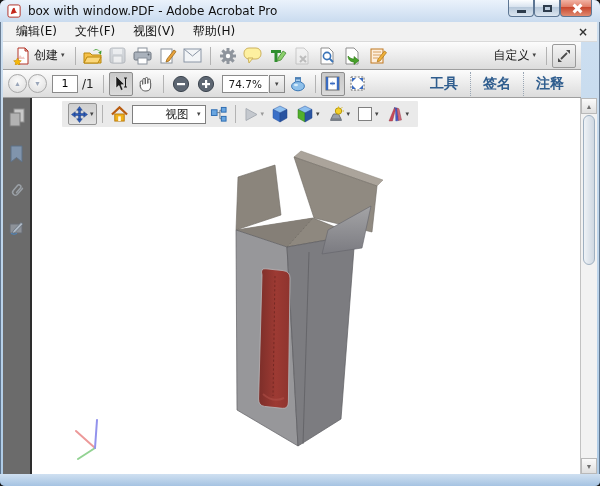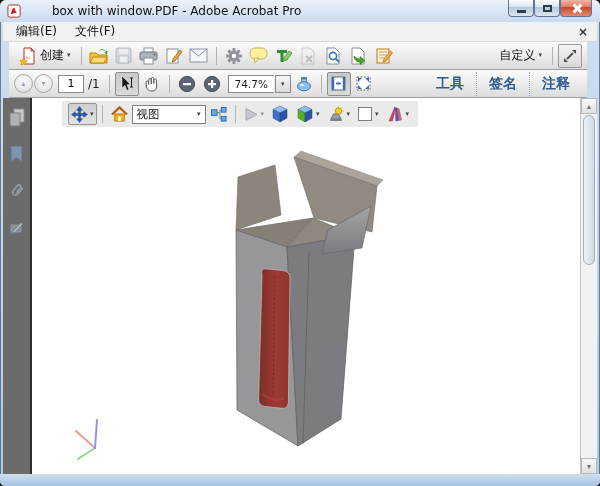--- a/index.html
+++ b/index.html
@@ -3,41 +3,41 @@
 <meta charset="utf-8">
 <style>
   * { margin:0; padding:0; box-sizing:border-box; }
   html,body { background:#161616; font-family:"DejaVu Sans","Liberation Sans",sans-serif; }
   .window { position:relative; width:600px; height:486px; overflow:hidden;
     border-radius:6px 6px 5px 5px; background:linear-gradient(#cfe0f1,#aecbe6);
     box-shadow:inset 0 0 0 1px rgba(40,60,85,.6); font-size:12px; color:#1a1a1a; }
 
   
   .titlebar { position:absolute; top:0; left:0; right:0; height:22px;
-    background:linear-gradient(#eaf2fb,#c9dbef); display:flex; align-items:center; padding-left:7px;gap:24px; }
+    background:linear-gradient(#eaf2fb,#c9dbef); display:flex; align-items:center; padding-left:7px; }
   .title-text { margin-left:6px; font-size:12px; color:#111; }
   .win-controls { position:absolute; top:0; right:8px; display:flex; }
   .wbtn { height:17px; border:1px solid #5d7693; border-top:none; border-radius:0 0 4px 4px;
     background:linear-gradient(#fdfeff,#d7e2ee 45%,#b7c8da 46%,#dce6f0); display:flex; align-items:center; justify-content:center; }
   .wbtn.min,.wbtn.max { width:26px; }
   .wbtn.close { width:32px; background:linear-gradient(#f2b3a4,#e07b64 45%,#c8472e 46%,#e08a70); }
   .glyph-min { width:9px; height:3px; background:#2e3c4c; margin-top:6px; }
   .glyph-max { width:9px; height:7px; border:2px solid #2e3c4c; background:transparent; }
   .glyph-close { position:relative; width:11px; height:11px; }
   .glyph-close:before,.glyph-close:after { content:""; position:absolute; left:5px; top:0; width:3px; height:11px; background:#fff; }
   .glyph-close:before { transform:rotate(45deg);} .glyph-close:after { transform:rotate(-45deg);}
 
   
   .menubar { position:absolute; top:22px; left:3px; right:3px; height:20px; background:#f1f1f1;
     border-bottom:1px solid #d9d9d9; display:flex; align-items:center; padding:0 4px; }
   .menu-item { padding:2px 9px; color:#111; }
   .menu-close { margin-left:auto; padding-right:5px; font-weight:bold; color:#333; font-size:12px; }
 
-  .toolbar { position:absolute; left:3px; right:13px; display:flex; align-items:center;
-    background:linear-gradient(#fcfcfc,#dcdcdc); border-bottom:1px solid #9f9f9f; padding:0 5px; gap:1px;margin-left:6px; }
+  .toolbar { position:absolute; left:3px; right:19px; display:flex; align-items:center;
+    background:linear-gradient(#fcfcfc,#dcdcdc); border-bottom:1px solid #9f9f9f; padding:0 5px; gap:1px; }
   .tb1 { top:42px; height:28px; }
   .tb2 { top:70px; height:28px; }
   .sep { width:1px; height:18px; background:#b3b3b3; margin:0 4px; flex:none; }
   .tbtn { flex:none; width:24px; height:24px; border:1px solid transparent; background:transparent;
     display:flex; align-items:center; justify-content:center; padding:0; font-family:inherit; }
   .tbtn.wide { width:auto; padding:0 4px; gap:3px; }
   .tbtn.pressed { background:linear-gradient(#c9c9c9,#dadada); border:1px solid #8d8d8d; border-radius:2px; }
   .dd { font-size:7px; color:#444; line-height:1; }
   .tlabel { font-size:12px; color:#1a1a1a; }
   .pagebox { width:26px; height:18px; border:1px solid #8a8a8a; background:#fff; text-align:center; font-size:11px; font-family:inherit; }
@@ -59,21 +59,21 @@
     align-items:center; padding-top:8px; gap:15px; flex:none; }
   .sbtn { width:24px; height:22px; background:transparent; border:none; display:flex; align-items:center; justify-content:center; padding:0; }
   .canvas { flex:1; position:relative; background:#fff; overflow:hidden; }
   .toolbar3d { position:absolute; left:30px; top:3px; height:26px; background:#eaeaea; z-index:2;
     display:flex; align-items:center; padding:0 6px; gap:1px; border-radius:1px; }
   .t3btn { flex:none; height:22px; min-width:22px; border:1px solid transparent; background:transparent;
     display:flex; align-items:center; justify-content:center; gap:2px; padding:0 2px; font-family:inherit; }
   .t3btn.pressed { background:linear-gradient(#cfcfcf,#e2e2e2); border:1px solid #949494; border-radius:2px; }
   .viewcombo { width:74px; height:19px; background:#fff; border:1px solid #7f7f7f; display:flex; align-items:center;
     padding:0 4px; font-size:11.5px; gap:2px; }
-  .viewcombo .vlabel { flex:1; }
+  .viewcombo .vlabel { flex:1;margin-left:29px; }
   .model-svg { position:absolute; inset:0; width:100%; height:100%; z-index:1; }
 
   
   .vscroll { width:17px; flex:none; background:#f2f2f2; border-left:1px solid #c2c2c2; display:flex; flex-direction:column; }
   .scrbtn { height:16px; background:linear-gradient(#fafafa,#dfdfdf); border:1px solid #b9b9b9; font-size:7px; color:#707070;
     display:flex; align-items:center; justify-content:center; padding:0; }
   .scrbtn.bottom { margin-top:auto; }
   .thumb { margin:1px 2px; height:150px; border:1px solid #9fb0c1; border-radius:7px;
     background:linear-gradient(90deg,#eef2f6,#cfd8e2); }
 
@@ -100,20 +100,22 @@
         </div>
       <div class="wbtn close">
           <span class="glyph-close"></span>
         </div>
     </div>
   </div>
 
   <div class="menubar">
     <span class="menu-item">编辑(E)</span>
     <span class="menu-item">文件(F)</span>
+    <span class="menu-item">视图(V)</span>
+    <span class="menu-item">帮助(H)</span>
     <span class="menu-close">×</span>
   </div>
 
   <div class="toolbar tb1">
     <button class="tbtn wide">
       <svg width="18" height="18" viewBox="0 0 18 18">
         <path d="M5 1 h7 l3 3 v13 H5 Z" fill="#fff" stroke="#b43428"></path>
         <path d="M12 1 l3 3 h-3 Z" fill="#e8c8c0" stroke="#b43428"></path>
         <path d="M5 12 l2-4 2 2.5 1.5-1 1.5 2.5 Z" fill="#c4271b" opacity=".25"></path>
         <path d="M4.5 11 l1.2 2.4 2.6 .4 -1.9 1.9 .45 2.6 -2.35-1.2 -2.35 1.2 .45-2.6 L.7 13.8 l2.6-.4 Z" fill="#f5b90a" stroke="#c88a00" stroke-width=".6"></path>

